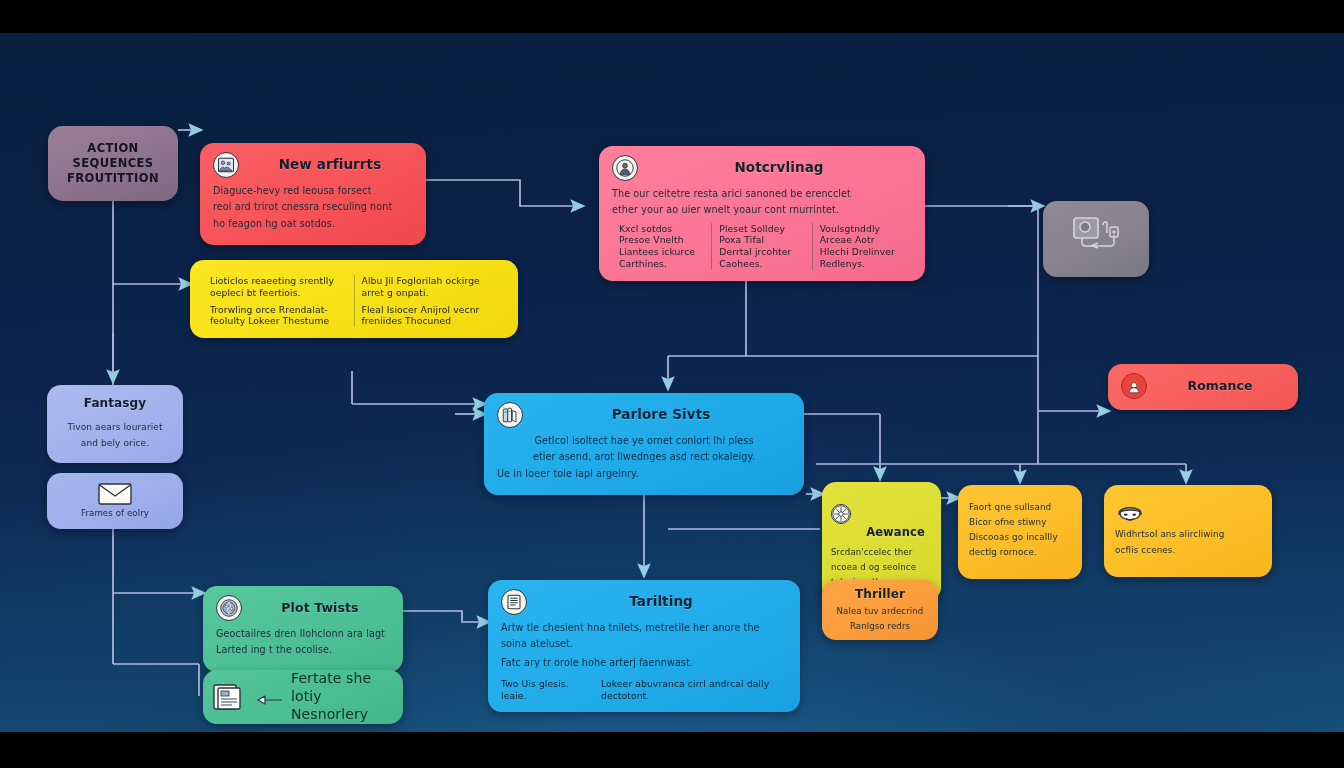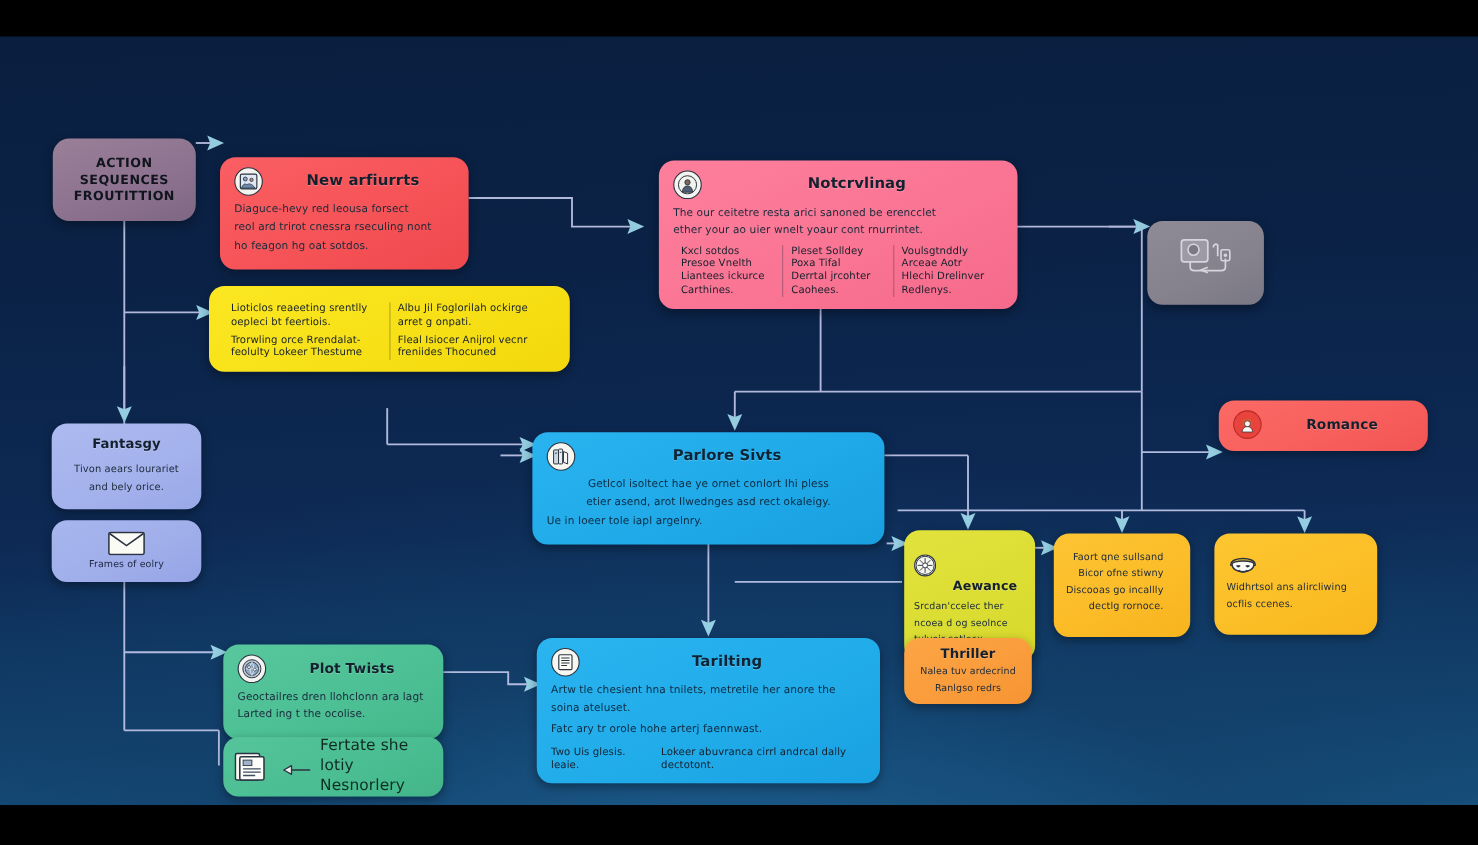--- a/index.html
+++ b/index.html
@@ -228,24 +228,24 @@
   }
   #n-thriller .title { font-size: 12px; }
   #n-thriller .body { font-size: 8.6px; margin-top: 4px; }
 
   #n-fastpaced {
     left: 958px; top: 452px; width: 124px; height: 94px;
     background: linear-gradient(155deg,#fdc433 0%, #fbbc28 58%, #f7b41e 100%);
     display: flex; align-items: center;
     padding: 8px 11px;
   }
-  #n-fastpaced .body { font-size: 8.8px; margin-top: 0; text-align: right; }
+  #n-fastpaced .body { font-size: 8.8px; margin-top: 0; }
 
   #n-whimsical {
-    left: 1104px; top: 452px; width: 148px; height: 92px;
+    left: 1104px; top: 452px; width: 168px; height: 92px;
     background: linear-gradient(155deg,#fdc631 0%, #fbbe26 58%, #f8b61c 100%);
     display: flex; flex-direction: column; justify-content: center;
     padding: 7px 11px;
     gap: 1px;
   }
   #n-whimsical .facewrap { display: flex; }
   #n-whimsical .face { width: 30px; height: 26px; }
   #n-whimsical .body { font-size: 8.8px; margin-top: 0; }
 
   .blurtext { letter-spacing: .1px; }

